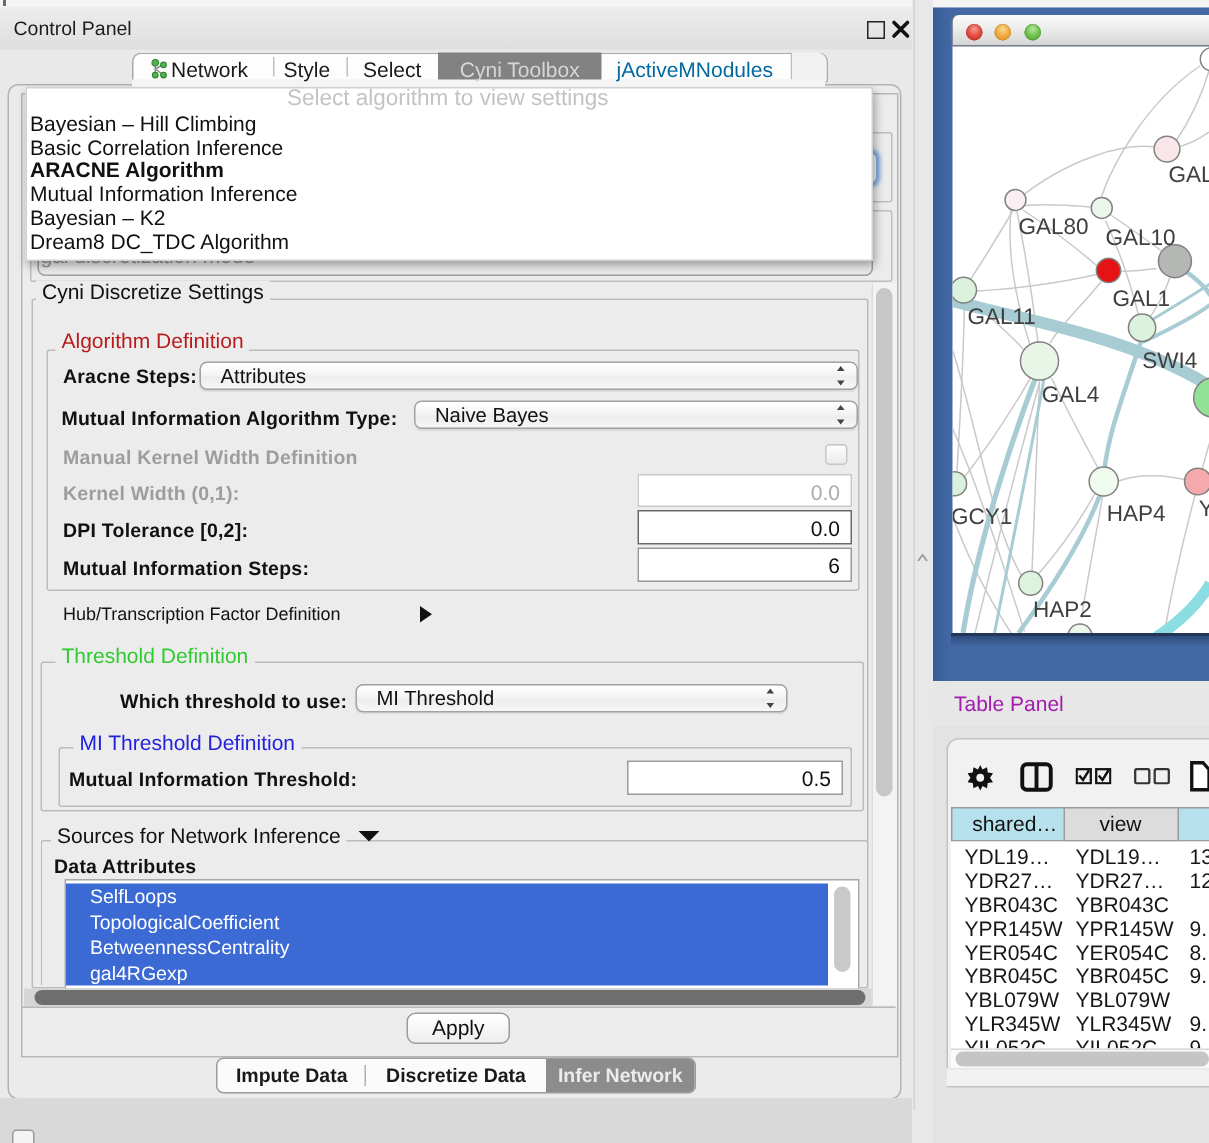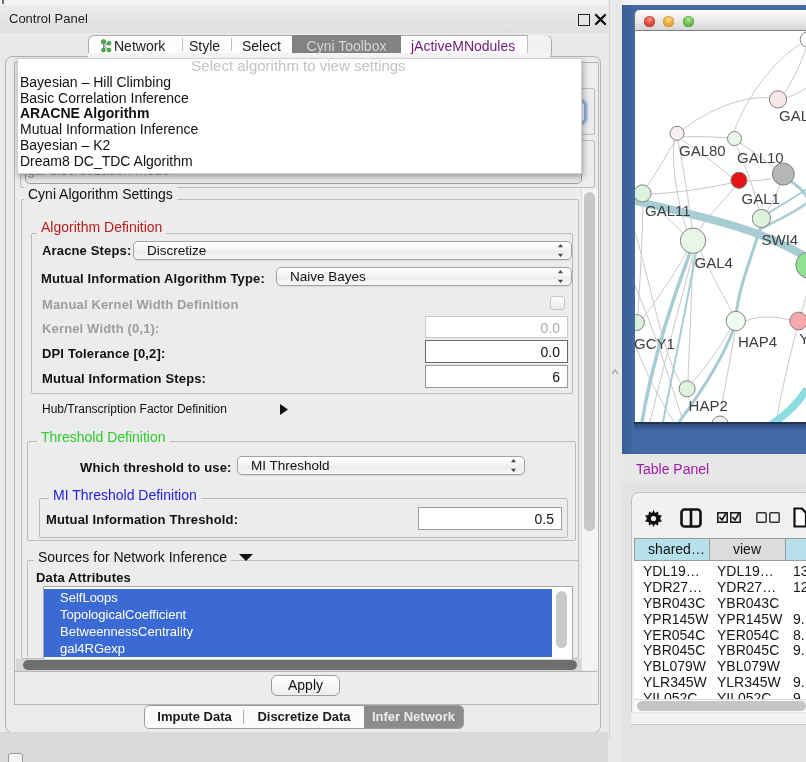--- a/index.html
+++ b/index.html
@@ -49,33 +49,33 @@
     <path d="M3.5 3 L3.5 11 M3.5 7 L9 4 M3.5 7 L9 11" stroke="#8a8a8a" stroke-width="1" fill="none"></path>
     <circle cx="3.5" cy="2.8" r="2.2" fill="#4db848" stroke="#2e7d32" stroke-width="0.7"></circle>
     <circle cx="9" cy="4.2" r="1.9" fill="#4db848" stroke="#2e7d32" stroke-width="0.7"></circle>
     <circle cx="3.5" cy="11" r="1.9" fill="#4db848" stroke="#2e7d32" stroke-width="0.7"></circle>
     <circle cx="9" cy="11" r="1.9" fill="#4db848" stroke="#2e7d32" stroke-width="0.7"></circle>
   </svg>
 <div class="abs" style="left:114px;top:35px;height:18px;line-height:22px;font-size:14px;color:#1a1a1a">Network</div>
 <div class="abs" style="left:189px;top:35px;height:18px;line-height:22px;font-size:14px;color:#1a1a1a">Style</div>
 <div class="abs" style="left:242px;top:35px;height:18px;line-height:22px;font-size:14px;color:#1a1a1a">Select</div>
 <div class="abs" style="left:292px;top:35px;width:109px;height:18px;line-height:22px;font-size:14px;color:#d6d6d6;text-align:center">Cyni Toolbox</div>
-<div class="abs" style="left:411px;top:35px;height:18px;line-height:22px;font-size:14px;color:#701a75">jActiveMNodules</div>
+<div class="abs" style="left:411px;top:35px;height:18px;line-height:22px;font-size:14px;color:#0369a1">jActiveMNodules</div>
 
 <div class="gbox" style="left:21px;top:199px;width:556px;height:458px;"></div>
-<div class="gtitle" style="left:24px;top:187px;color:#111">Cyni Algorithm Settings</div>
+<div class="gtitle" style="left:24px;top:187px;color:#111">Cyni Discretize Settings</div>
 
 <div class="abs" style="left:581px;top:189px;width:16px;height:481px;background:#f3f3f3;border-left:1px solid #dcdcdc"></div>
 <div class="abs" style="left:584px;top:192px;width:11px;height:339px;background:#c7c7c7;border-radius:6px"></div>
 
 <div class="gbox" style="left:31px;top:233px;width:540px;height:159px;"></div>
 <div class="gtitle" style="left:37px;top:220px;color:#b91c1c">Algorithm Definition</div>
 <div class="lbl abs" style="left:42px;top:243px">Aracne Steps:</div>
 <div class="combo" style="left:133px;top:241px;width:437px">
-  <div class="ct">Discretize</div>
+  <div class="ct">Attributes</div>
   <svg class="ar" viewBox="0 0 9 16">
       <path d="M4.5 1 L7.2 4.6 L1.8 4.6 Z M4.5 15 L7.2 11.4 L1.8 11.4 Z" fill="#444"></path>
     </svg>
 </div>
 <div class="lbl abs" style="left:41px;top:271px">Mutual Information Algorithm Type:</div>
 <div class="combo" style="left:276px;top:267px;width:294px">
   <div class="ct">Naive Bayes</div>
   <svg class="ar" viewBox="0 0 9 16">
       <path d="M4.5 1 L7.2 4.6 L1.8 4.6 Z M4.5 15 L7.2 11.4 L1.8 11.4 Z" fill="#444"></path>
     </svg>

